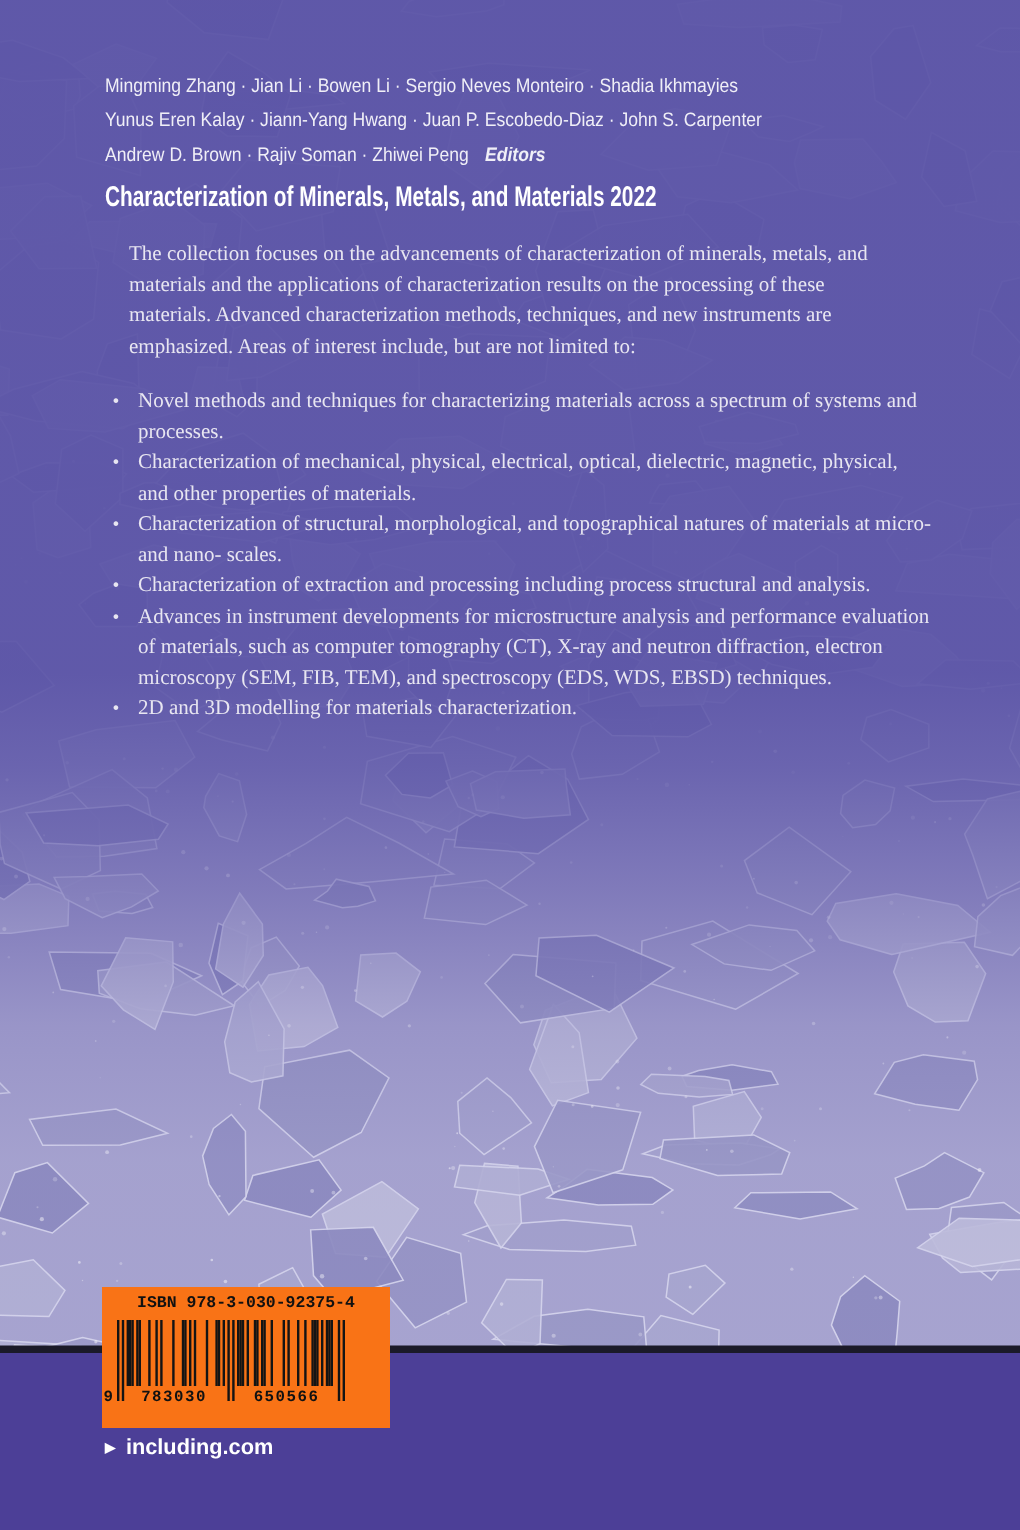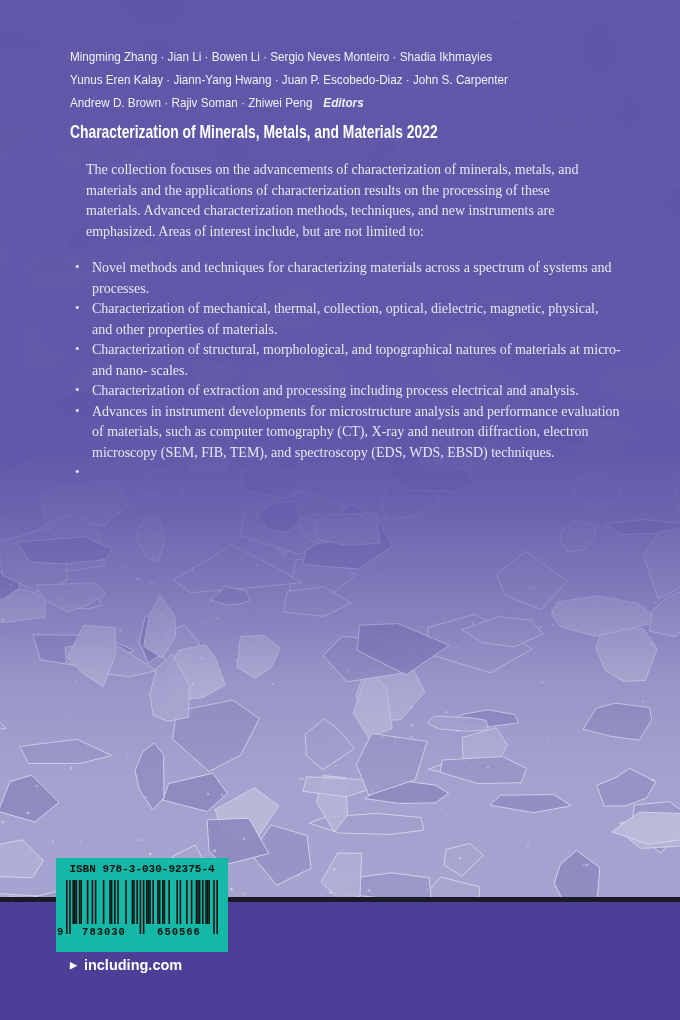--- a/index.html
+++ b/index.html
@@ -43,22 +43,22 @@
     font-family:"Liberation Serif",serif;
     font-size:14px;line-height:20.5px;color:#e8e6f1;
   }
   .blurb p{margin:16px;}
   .blurb ul{margin:0;padding:0;list-style:none;}
   .blurb li{position:relative;padding-left:22px;margin:0;}
   .blurb li .marker{position:absolute;left:5px;top:-1px;font-size:13px;}
   .rule{position:absolute;left:0;top:897px;width:680px;height:5px;background:#1b1a28;}
   .footer-band{position:absolute;left:0;top:902px;width:680px;height:118px;background:#4c3f97;}
   .barcode-box{
-    position:absolute;left:56px;top:858px;width:172px;height:94px;
-    background:#14b8a6;z-index:5;
+    position:absolute;left:68px;top:858px;width:192px;height:94px;
+    background:#f97316;z-index:5;
   }
   .isbn-label{
     position:absolute;left:0;top:5px;width:100%;
     text-align:center;
     font-family:"Liberation Mono",monospace;
     font-size:11px;font-weight:bold;color:#111;letter-spacing:0px;
     white-space:nowrap;
   }
   .bars-wrap{position:absolute;left:10px;top:22px;width:152px;height:54px;}
   .bc-digit{
@@ -524,25 +524,25 @@
       <div>Yunus Eren Kalay · Jiann-Yang Hwang · Juan P. Escobedo-Diaz · John S. Carpenter</div>
       <div><span>Andrew D. Brown · Rajiv Soman · Zhiwei Peng</span><span class="editors">Editors</span></div>
     </div>
 
     <h1 class="book-title">Characterization of Minerals, Metals, and Materials 2022</h1>
 
     <div class="blurb">
       <p>The collection focuses on the advancements of characterization of minerals, metals, and materials and the applications of characterization results on the processing of these materials. Advanced characterization methods, techniques, and new instruments are emphasized. Areas of interest include, but are not limited to:</p>
       <ul>
         <li><span class="marker">•</span><span>Novel methods and techniques for characterizing materials across a spectrum of systems and processes.</span></li>
-        <li><span class="marker">•</span><span>Characterization of mechanical, thermal, collection, optical, dielectric, magnetic, physical, and other properties of materials.</span></li>
+        <li><span class="marker">•</span><span>Characterization of mechanical, physical, electrical, optical, dielectric, magnetic, physical, and other properties of materials.</span></li>
         <li><span class="marker">•</span><span>Characterization of structural, morphological, and topographical natures of materials at micro- and nano- scales.</span></li>
-        <li><span class="marker">•</span><span>Characterization of extraction and processing including process electrical and analysis.</span></li>
+        <li><span class="marker">•</span><span>Characterization of extraction and processing including process structural and analysis.</span></li>
         <li><span class="marker">•</span><span>Advances in instrument developments for microstructure analysis and performance evaluation of materials, such as computer tomography (CT), X-ray and neutron diffraction, electron microscopy (SEM, FIB, TEM), and spectroscopy (EDS, WDS, EBSD) techniques.</span></li>
-        <li><span class="marker">•</span></li>
+        <li><span class="marker">•</span><span>2D and 3D modelling for materials characterization.</span></li>
       </ul>
     </div>
   </div>
 
   <div class="rule"></div>
   <div class="footer-band"></div>
 
   <div class="barcode-box">
     <div class="isbn-label">ISBN 978-3-030-92375-4</div>
     <div class="bars-wrap">

